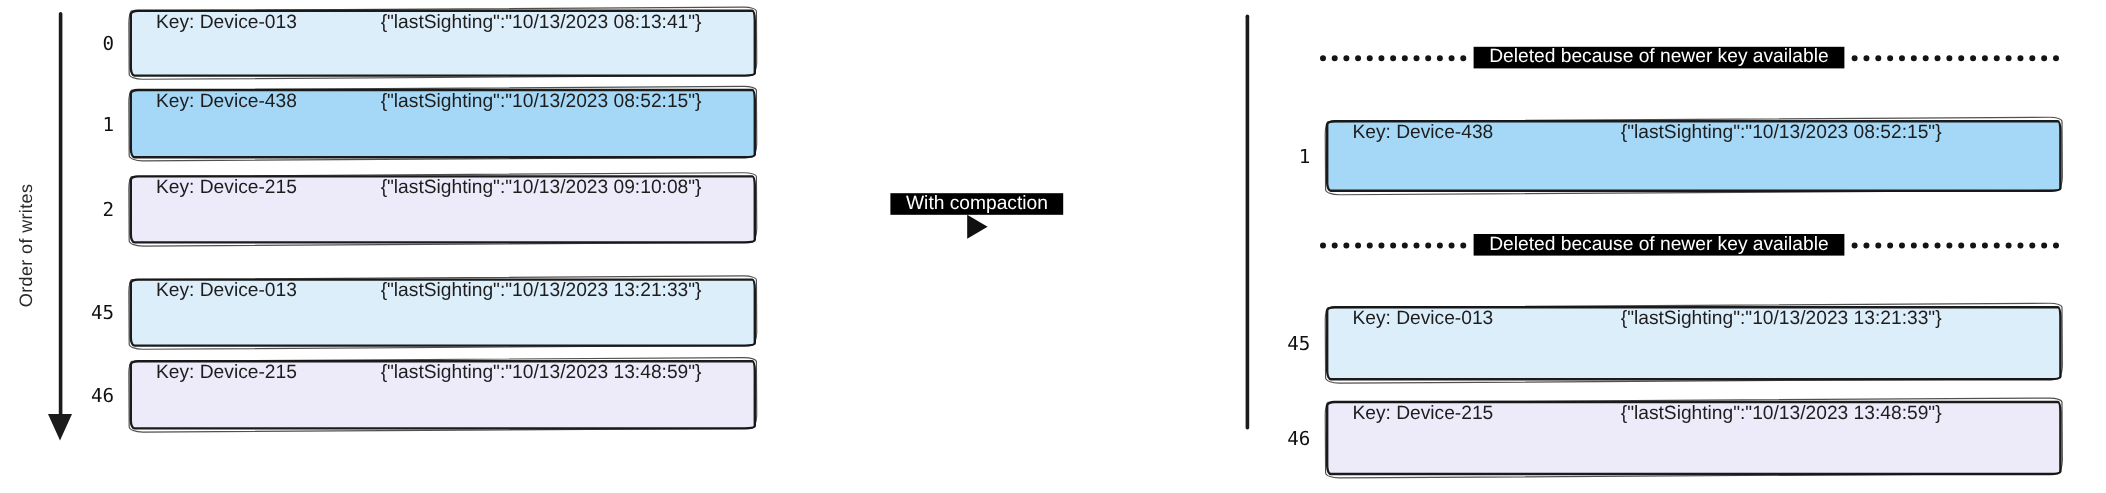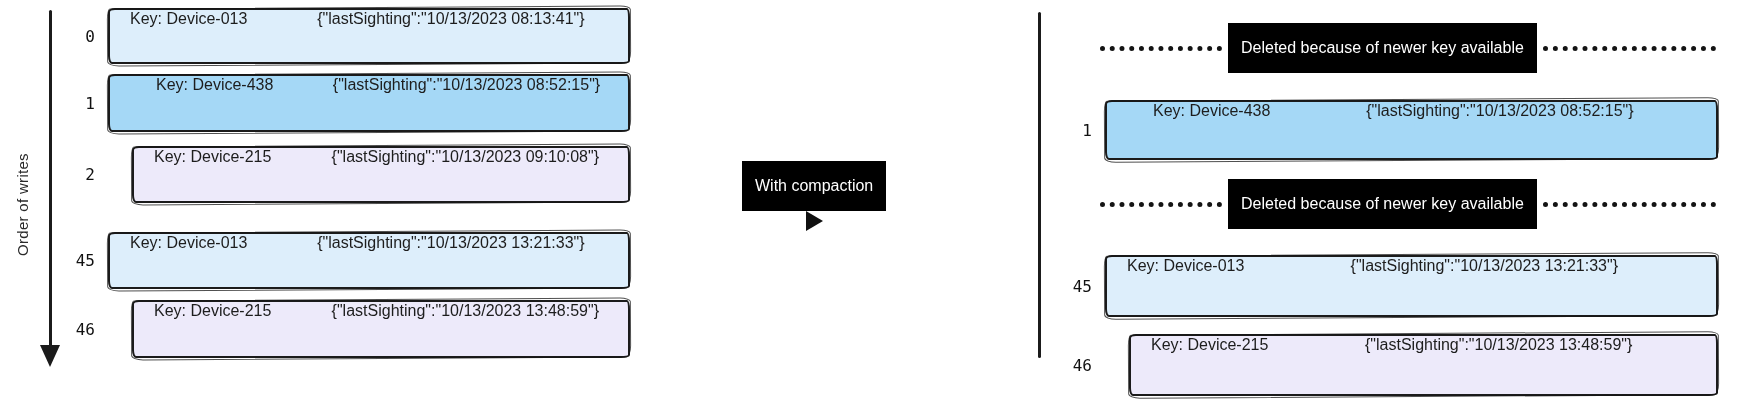--- a/index.html
+++ b/index.html
@@ -32,42 +32,42 @@
     border-radius:7px 3px 9px 4px / 4px 9px 3px 8px;
     box-sizing:border-box;
   }
   .rec::before{
     content:"";position:absolute;inset:-3px;pointer-events:none;
     border:1.8px solid rgba(22,22,22,.75);
     border-radius:3px 11px 5px 12px / 11px 4px 12px 5px;
     transform:rotate(-0.35deg);
   }
   .rec[data-fill="light_blue"]{background:var(--light-blue);}
-  .rec[data-fill="blue"]{background:var(--blue);padding-left:26px;}
-  .rec[data-fill="lavender"]{background:var(--lavender);margin-left:24px;}
+  .rec[data-fill="blue"]{background:var(--blue);}
+  .rec[data-fill="lavender"]{background:var(--lavender);}
   .rec .key{padding-left:20px;width:40%;box-sizing:border-box;font-size:16px;white-space:nowrap;}
   .rec .val{flex:1;font-size:16px;white-space:nowrap;}
   
   #lrow-0{left:59px;top:8px;width:571px;height:56px;}
   #lrow-1{left:59px;top:74px;width:571px;height:58px;}
   #lrow-2{left:59px;top:146px;width:571px;height:57px;}
   #lrow-45{left:59px;top:232px;width:571px;height:57px;}
   #lrow-46{left:59px;top:300px;width:571px;height:58px;}
   
   #rrow-1{left:1056px;top:100px;width:662px;height:60px;}
   #rrow-45{left:1056px;top:255px;width:662px;height:62px;}
   #rrow-46{left:1056px;top:334px;width:662px;height:62px;}
   
   #transform{position:absolute;left:742px;top:161px;height:38px;display:flex;align-items:center;flex-direction:column;}
   .t-line{height:3px;background:#101010;}
   #t-line-l{width:36px;}
   #t-line-r{width:24px;}
   .black-label{
     background:var(--label-bg);color:var(--label-text);
-    font-size:16px;padding:16px 13px;white-space:nowrap;line-height:1.15;
+    font-size:16px;padding:0 13px;white-space:nowrap;line-height:1.15;
   }
   #t-head{
     width:0;height:0;
     border-top:10px solid transparent;border-bottom:10px solid transparent;
     border-left:17px solid #101010;
   }
   
   .deleted{position:absolute;left:1100px;width:616px;display:flex;align-items:center;}
   #deleted-0{top:29px;height:38px;}
   #deleted-1{top:185px;height:38px;}

